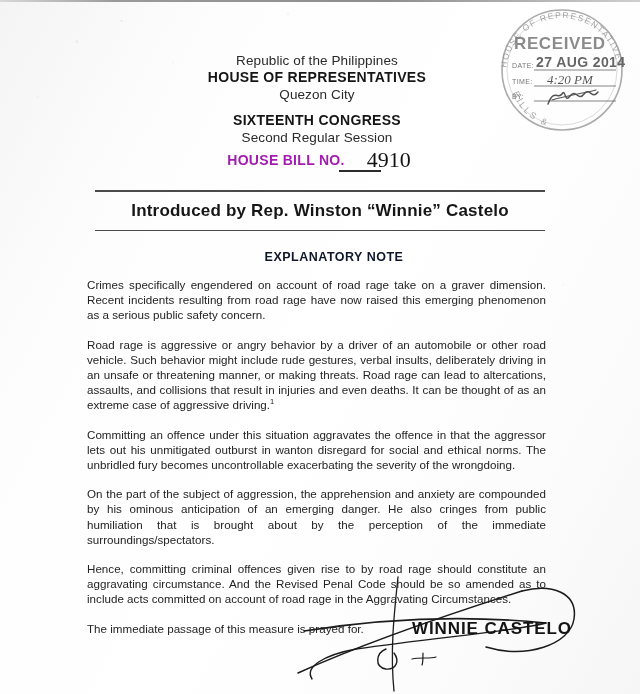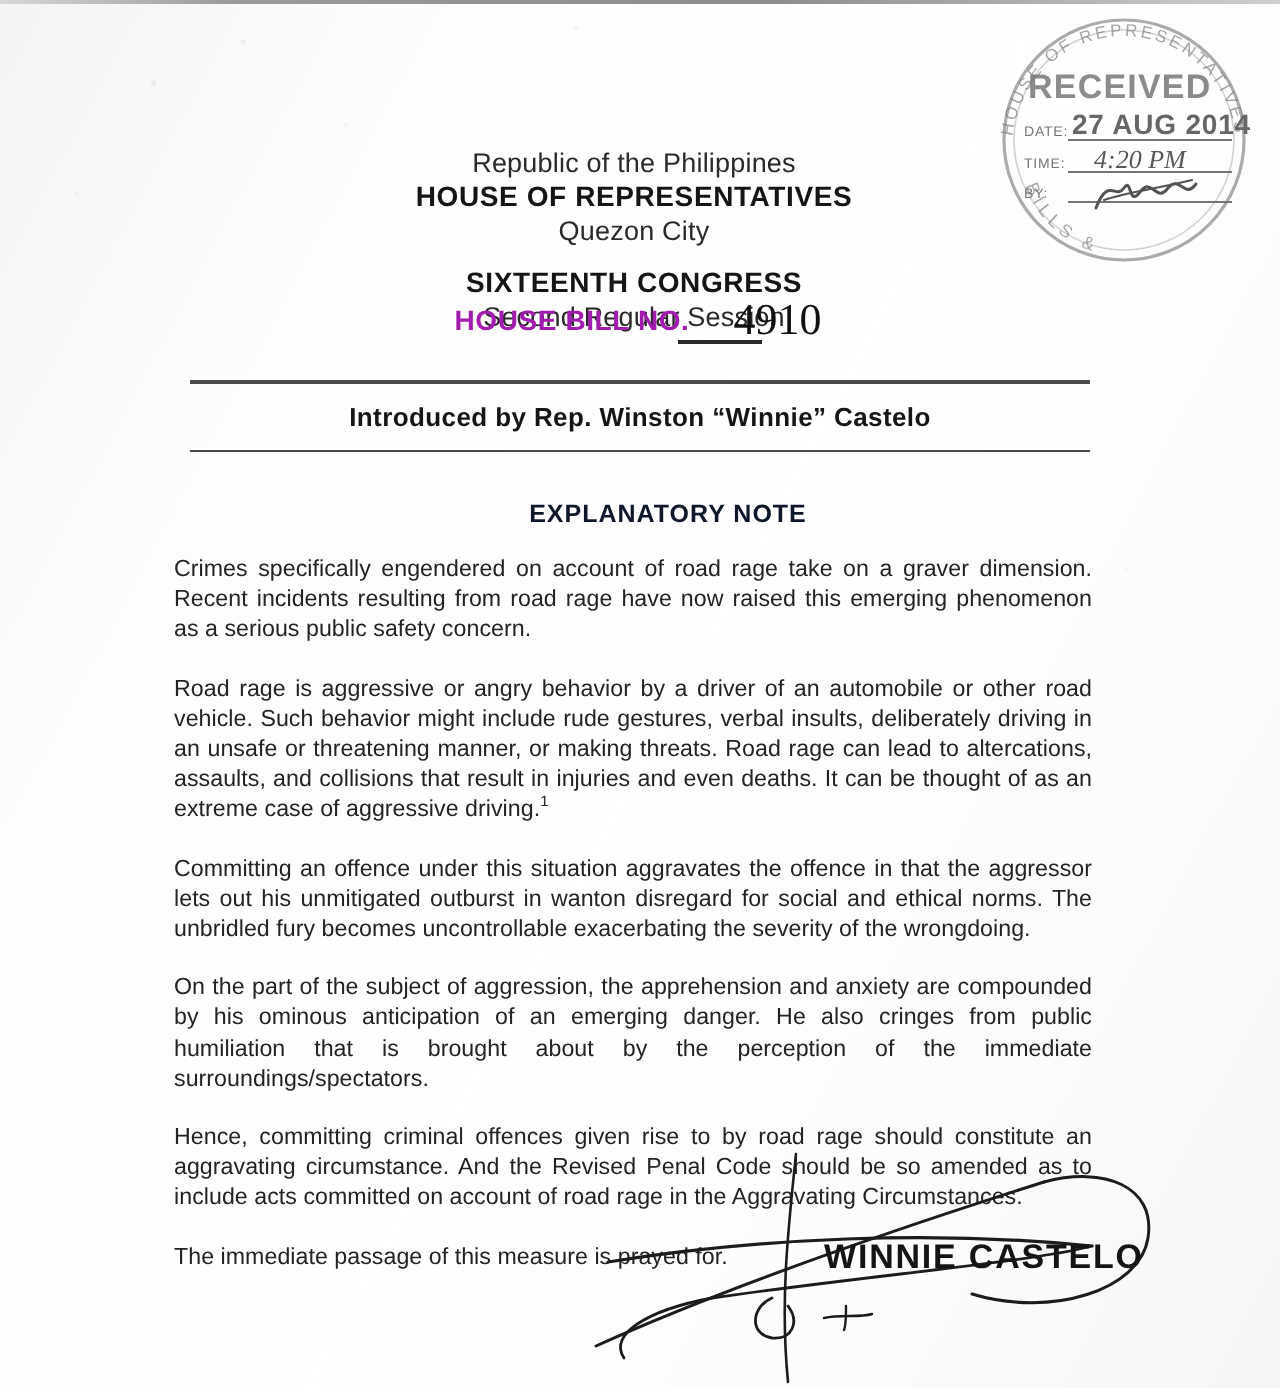--- a/index.html
+++ b/index.html
@@ -42,21 +42,20 @@
     position: absolute;
     inset: 0;
   }
 
   
   .masthead {
     position: absolute;
     left: 0;
     right: 6px;
     text-align: center;
-    margin-top: 21px;
   }
   #masthead-block { top: 52px; }
   .mast-line {
     font-size: 13.5px;
     line-height: 17px;
     letter-spacing: 0.1px;
     color: #2a2a2a;
   }
   .mast-line.bold {
     font-weight: bold;
@@ -110,21 +109,21 @@
     width: 450px;
   }
   .rule {
     height: 1.6px;
     background: #4a4a4a;
     width: 100%;
   }
   #intro-text {
     text-align: center;
     font-weight: bold;
-    font-size: 13px;
+    font-size: 17px;
     letter-spacing: 0.2px;
     color: #161616;
     padding: 9px 0 9px 0;
   }
 
   
   #note-heading {
     position: absolute;
     top: 250px;
     left: 0; right: 0;

